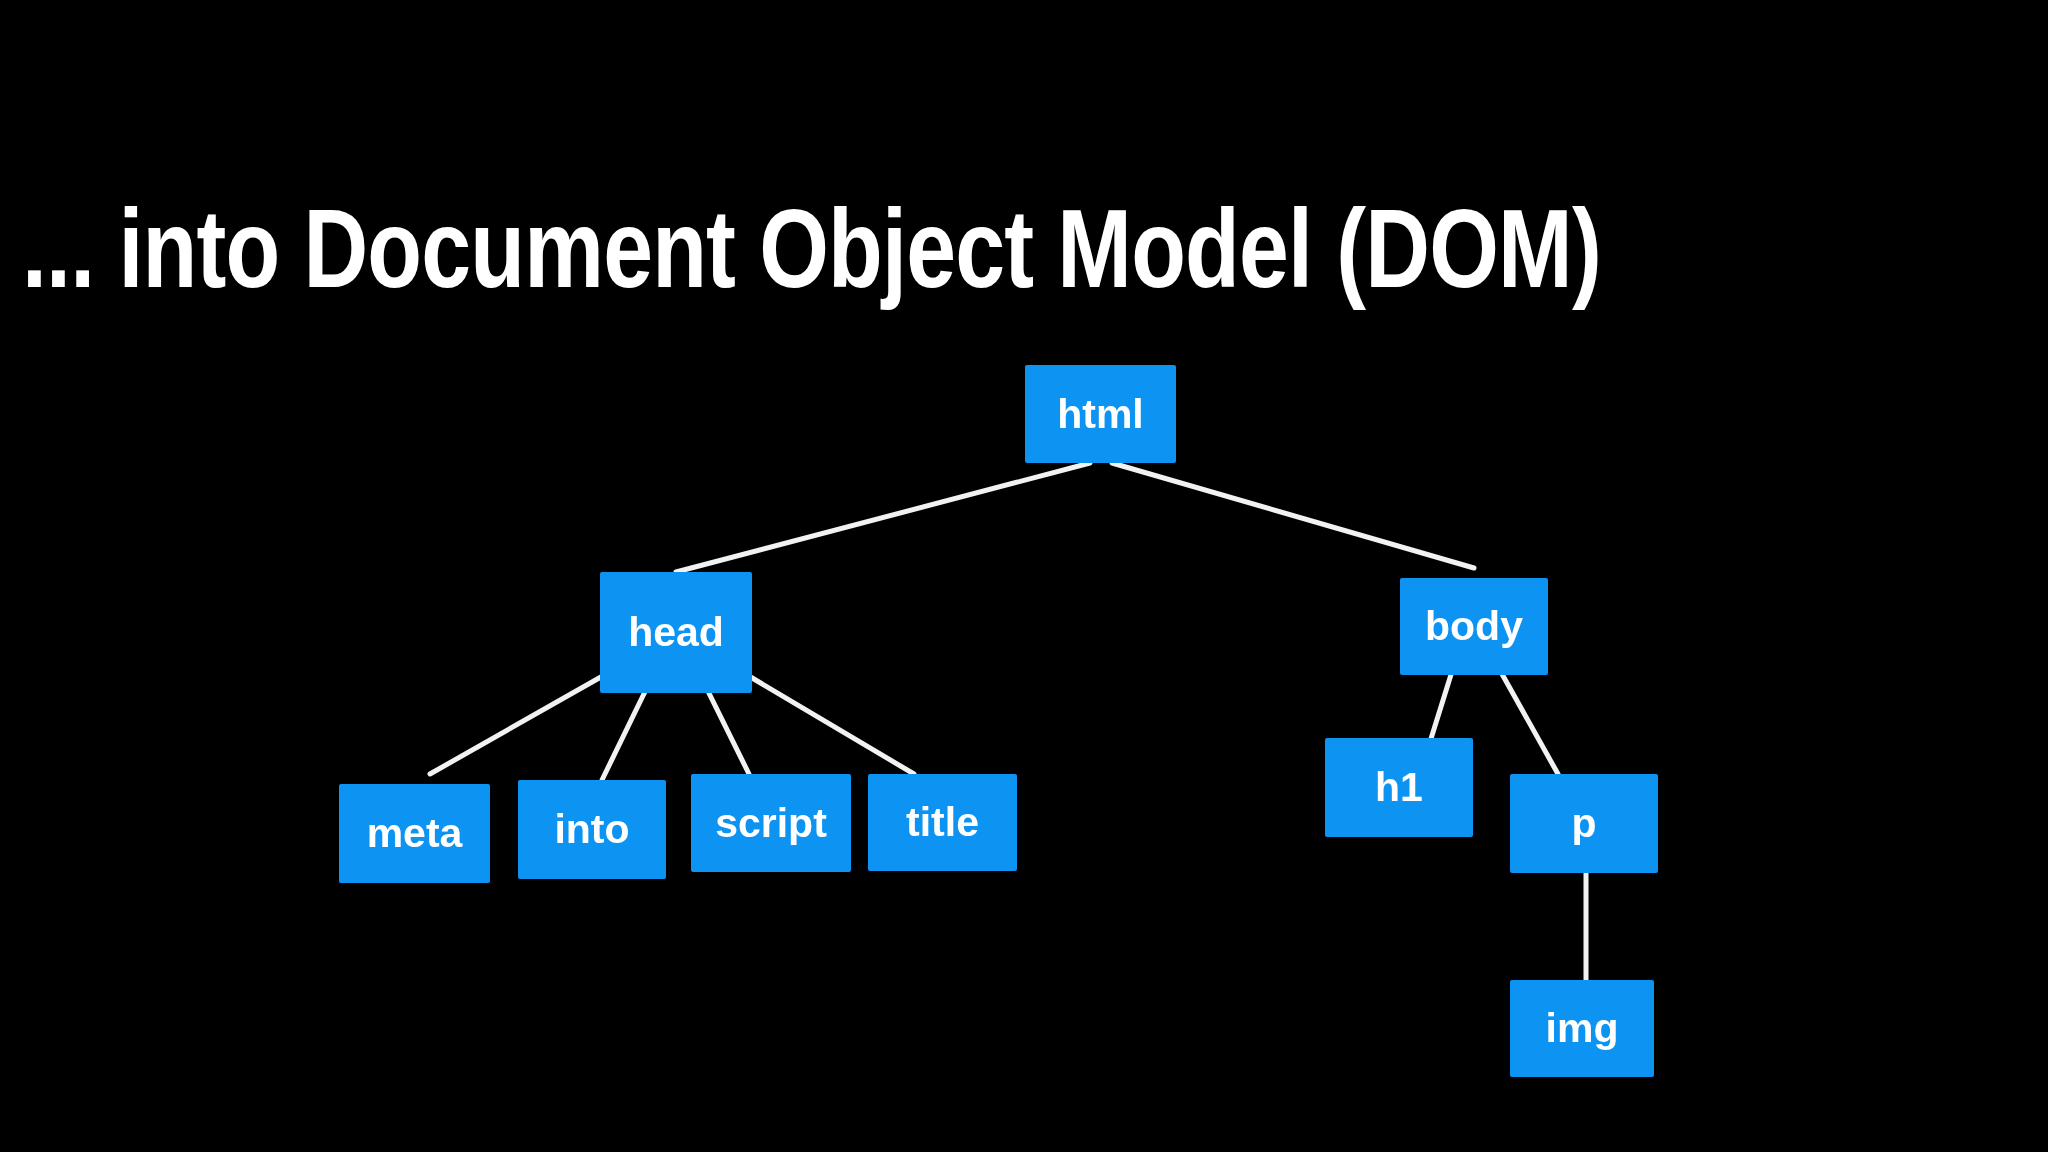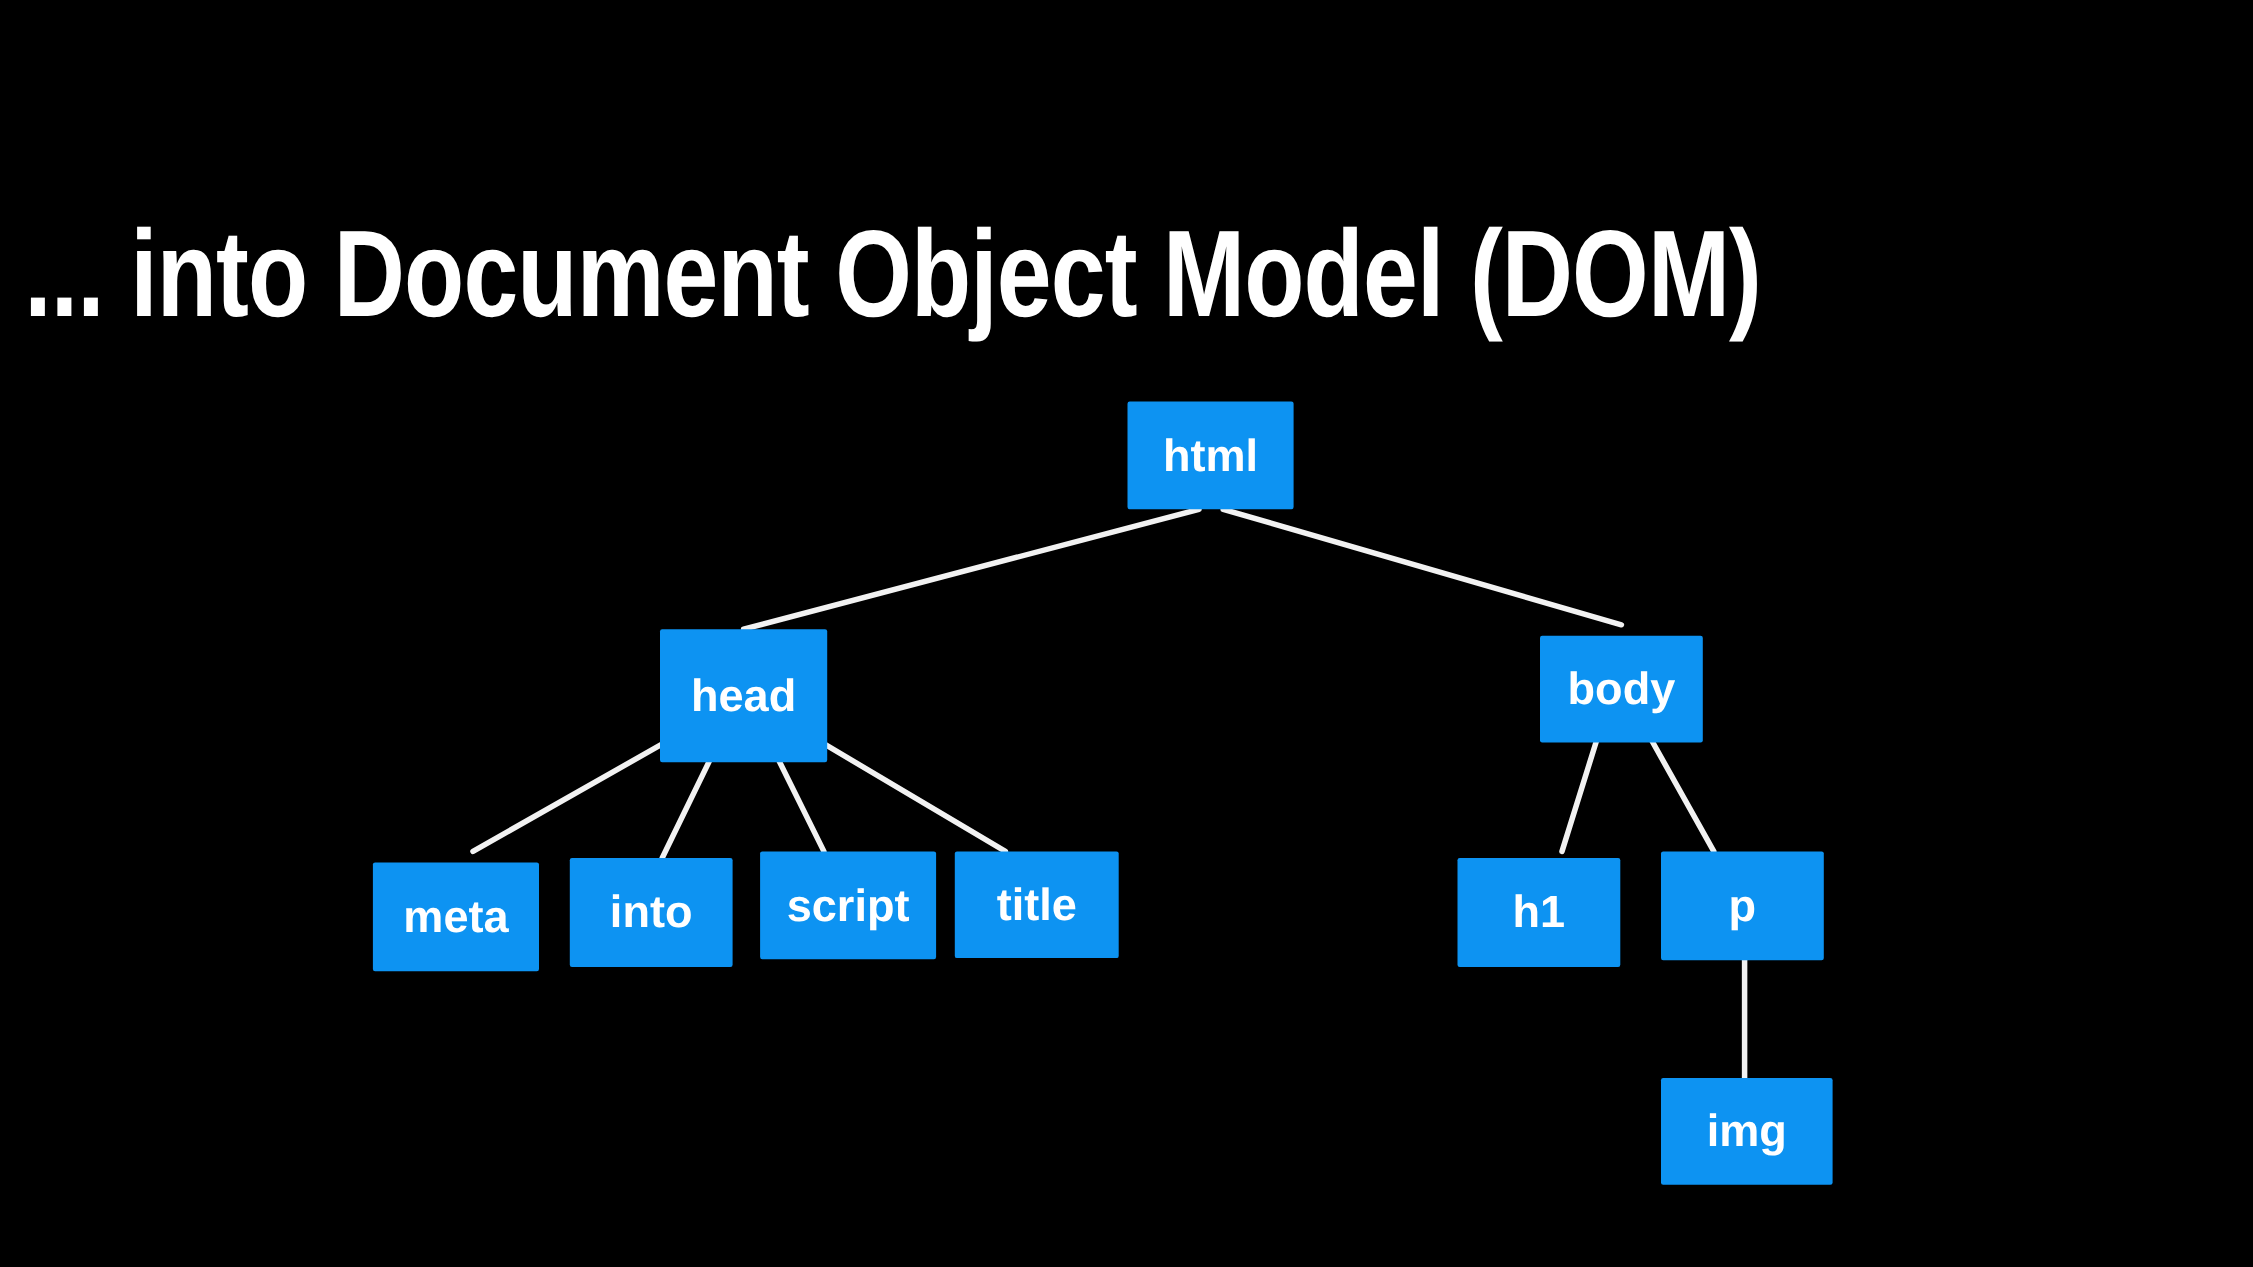--- a/index.html
+++ b/index.html
@@ -98,24 +98,24 @@
       </div>
       <div class="node" style="left: 518px; top: 780px; width: 148px; height: 99px; background: rgb(13, 147, 242); color: rgb(255, 255, 255);">
         <span class="node-label">into</span>
       </div>
       <div class="node" style="left: 691px; top: 774px; width: 160px; height: 98px; background: rgb(13, 147, 242); color: rgb(255, 255, 255);">
         <span class="node-label">script</span>
       </div>
       <div class="node" style="left: 868px; top: 774px; width: 149px; height: 97px; background: rgb(13, 147, 242); color: rgb(255, 255, 255);">
         <span class="node-label">title</span>
       </div>
-      <div class="node" style="left: 1325px; top: 780px; width: 148px; height: 99px; background: rgb(13, 147, 242); color: rgb(255, 255, 255);">
+      <div class="node" style="left: 1325px; top: 738px; width: 148px; height: 99px; background: rgb(13, 147, 242); color: rgb(255, 255, 255);">
         <span class="node-label">h1</span>
       </div>
       <div class="node" style="left: 1510px; top: 774px; width: 148px; height: 99px; background: rgb(13, 147, 242); color: rgb(255, 255, 255);">
         <span class="node-label">p</span>
       </div>
-      <div class="node" style="left: 1510px; top: 980px; width: 156px; height: 97px; background: rgb(13, 147, 242); color: rgb(255, 255, 255);">
+      <div class="node" style="left: 1510px; top: 980px; width: 144px; height: 97px; background: rgb(13, 147, 242); color: rgb(255, 255, 255);">
         <span class="node-label">img</span>
       </div>
     </div>
 
 </div>
 
 </body></html>

